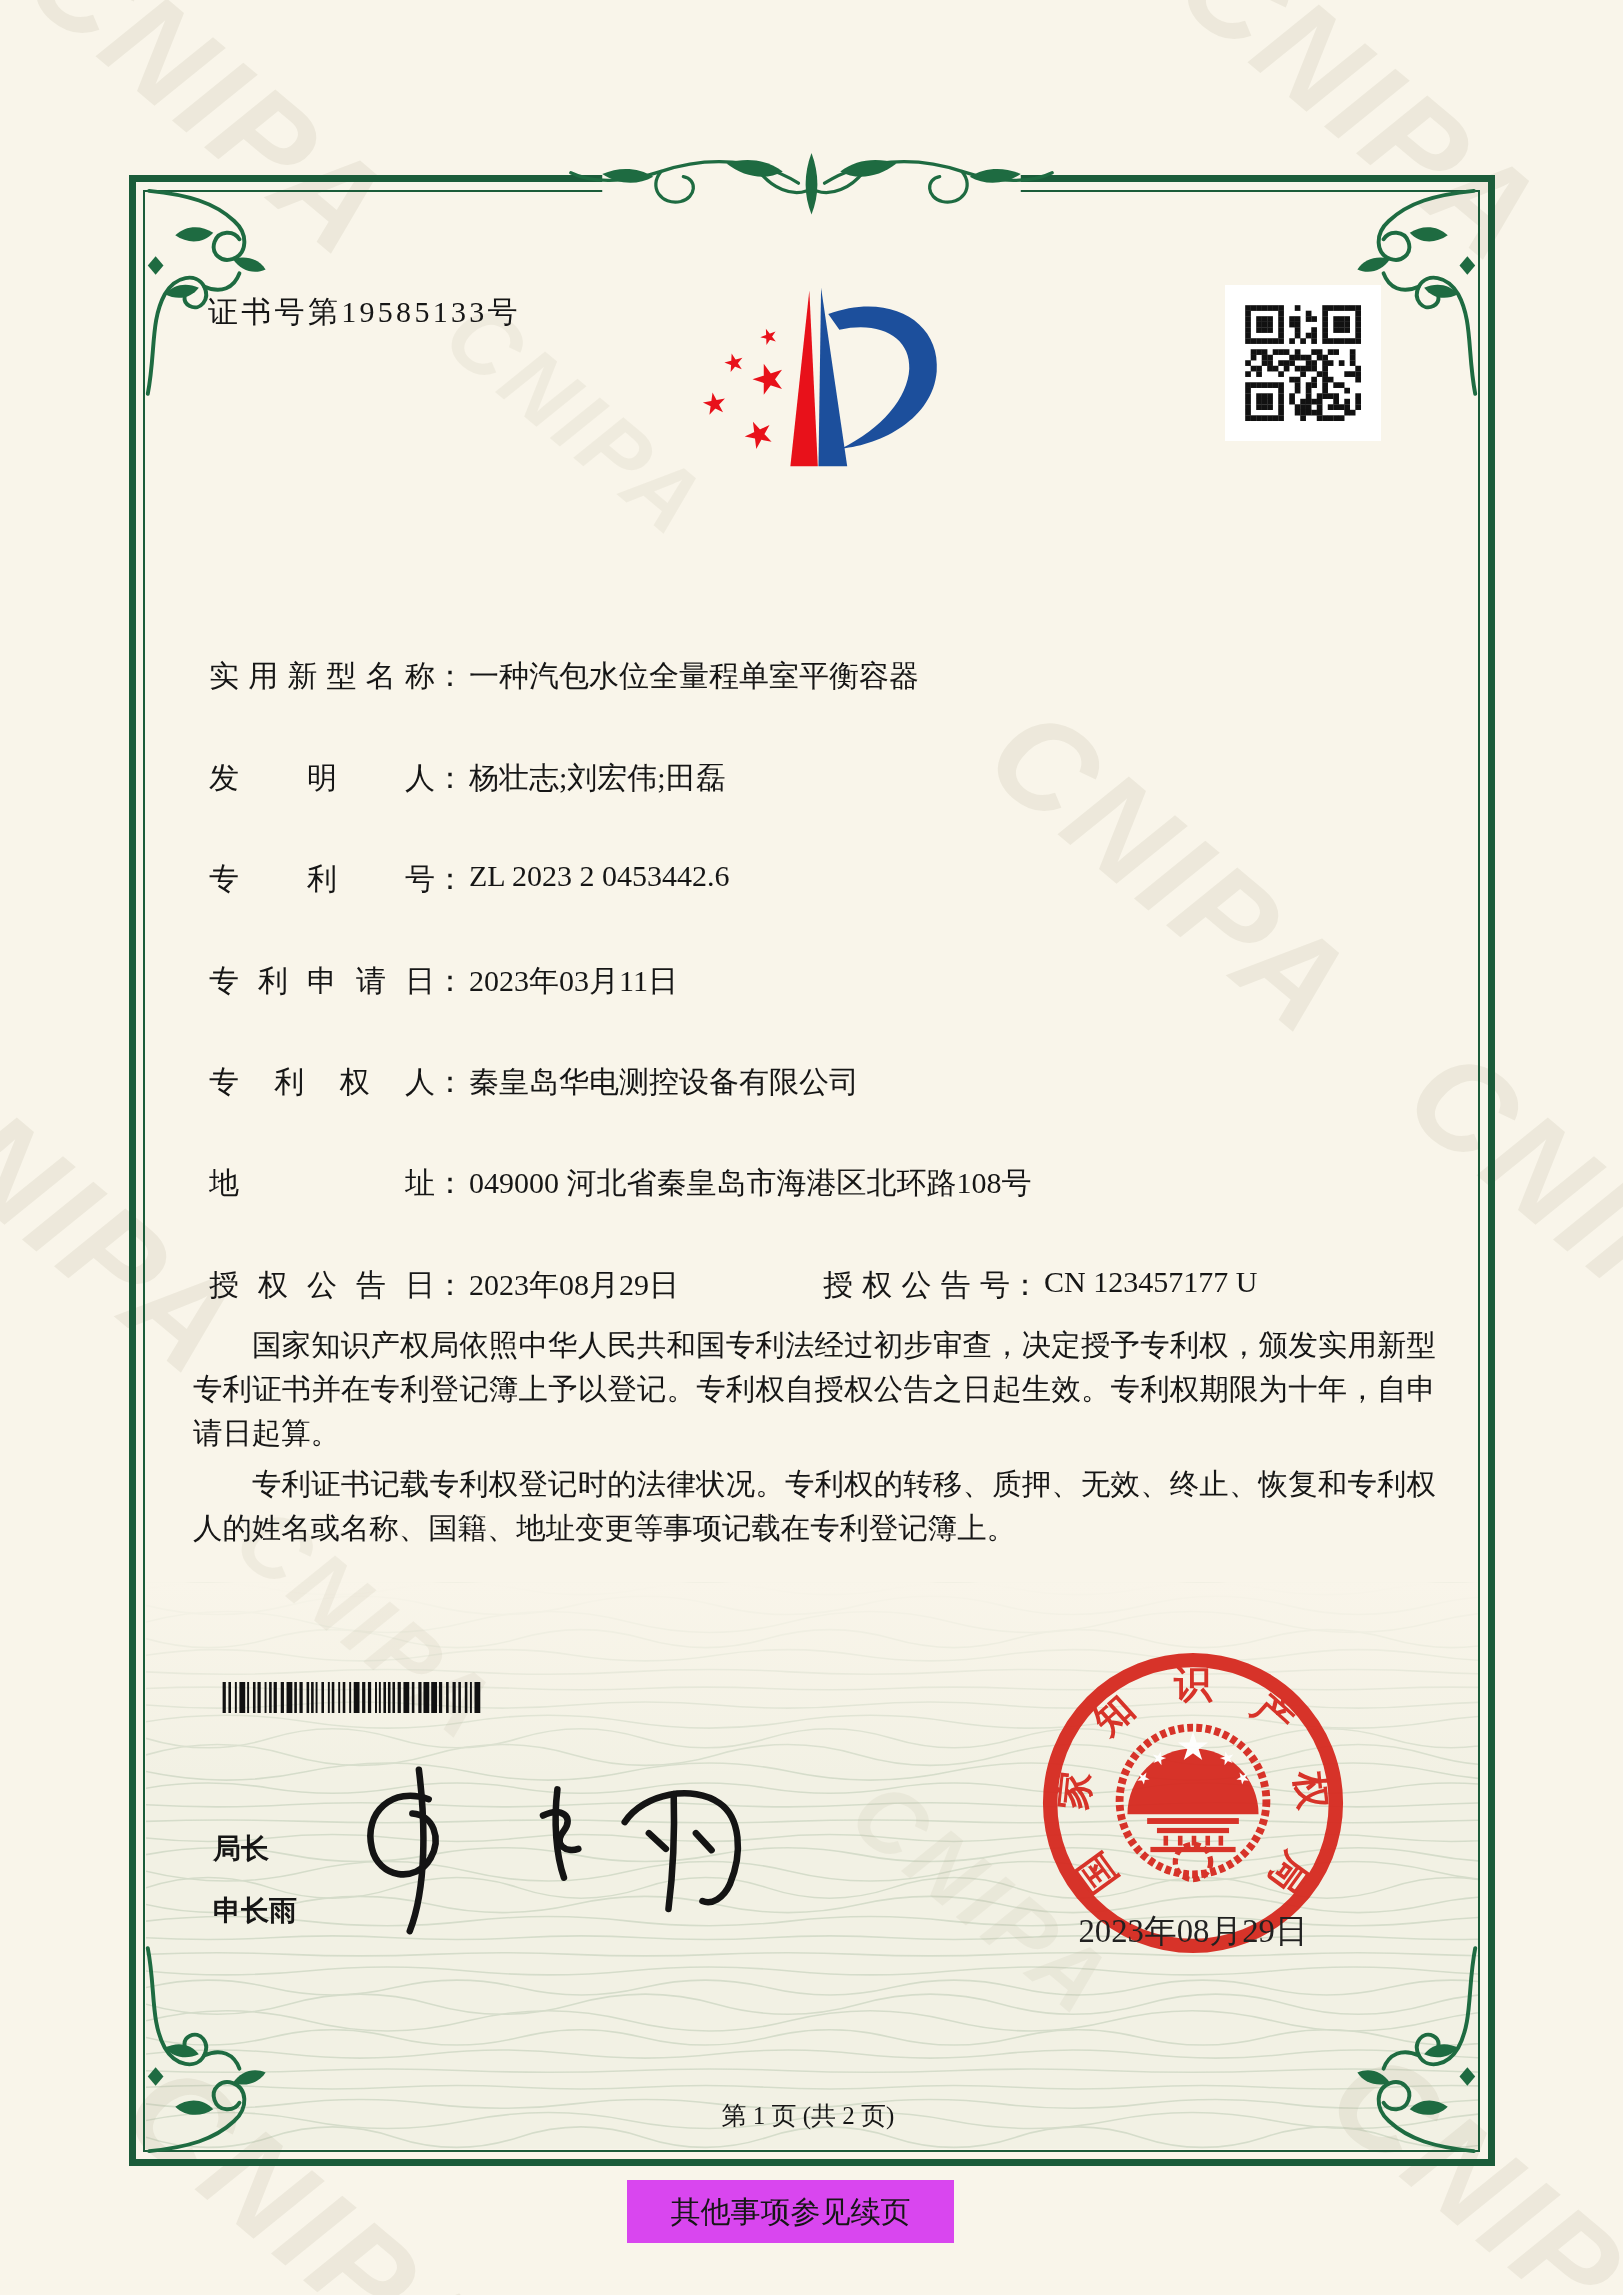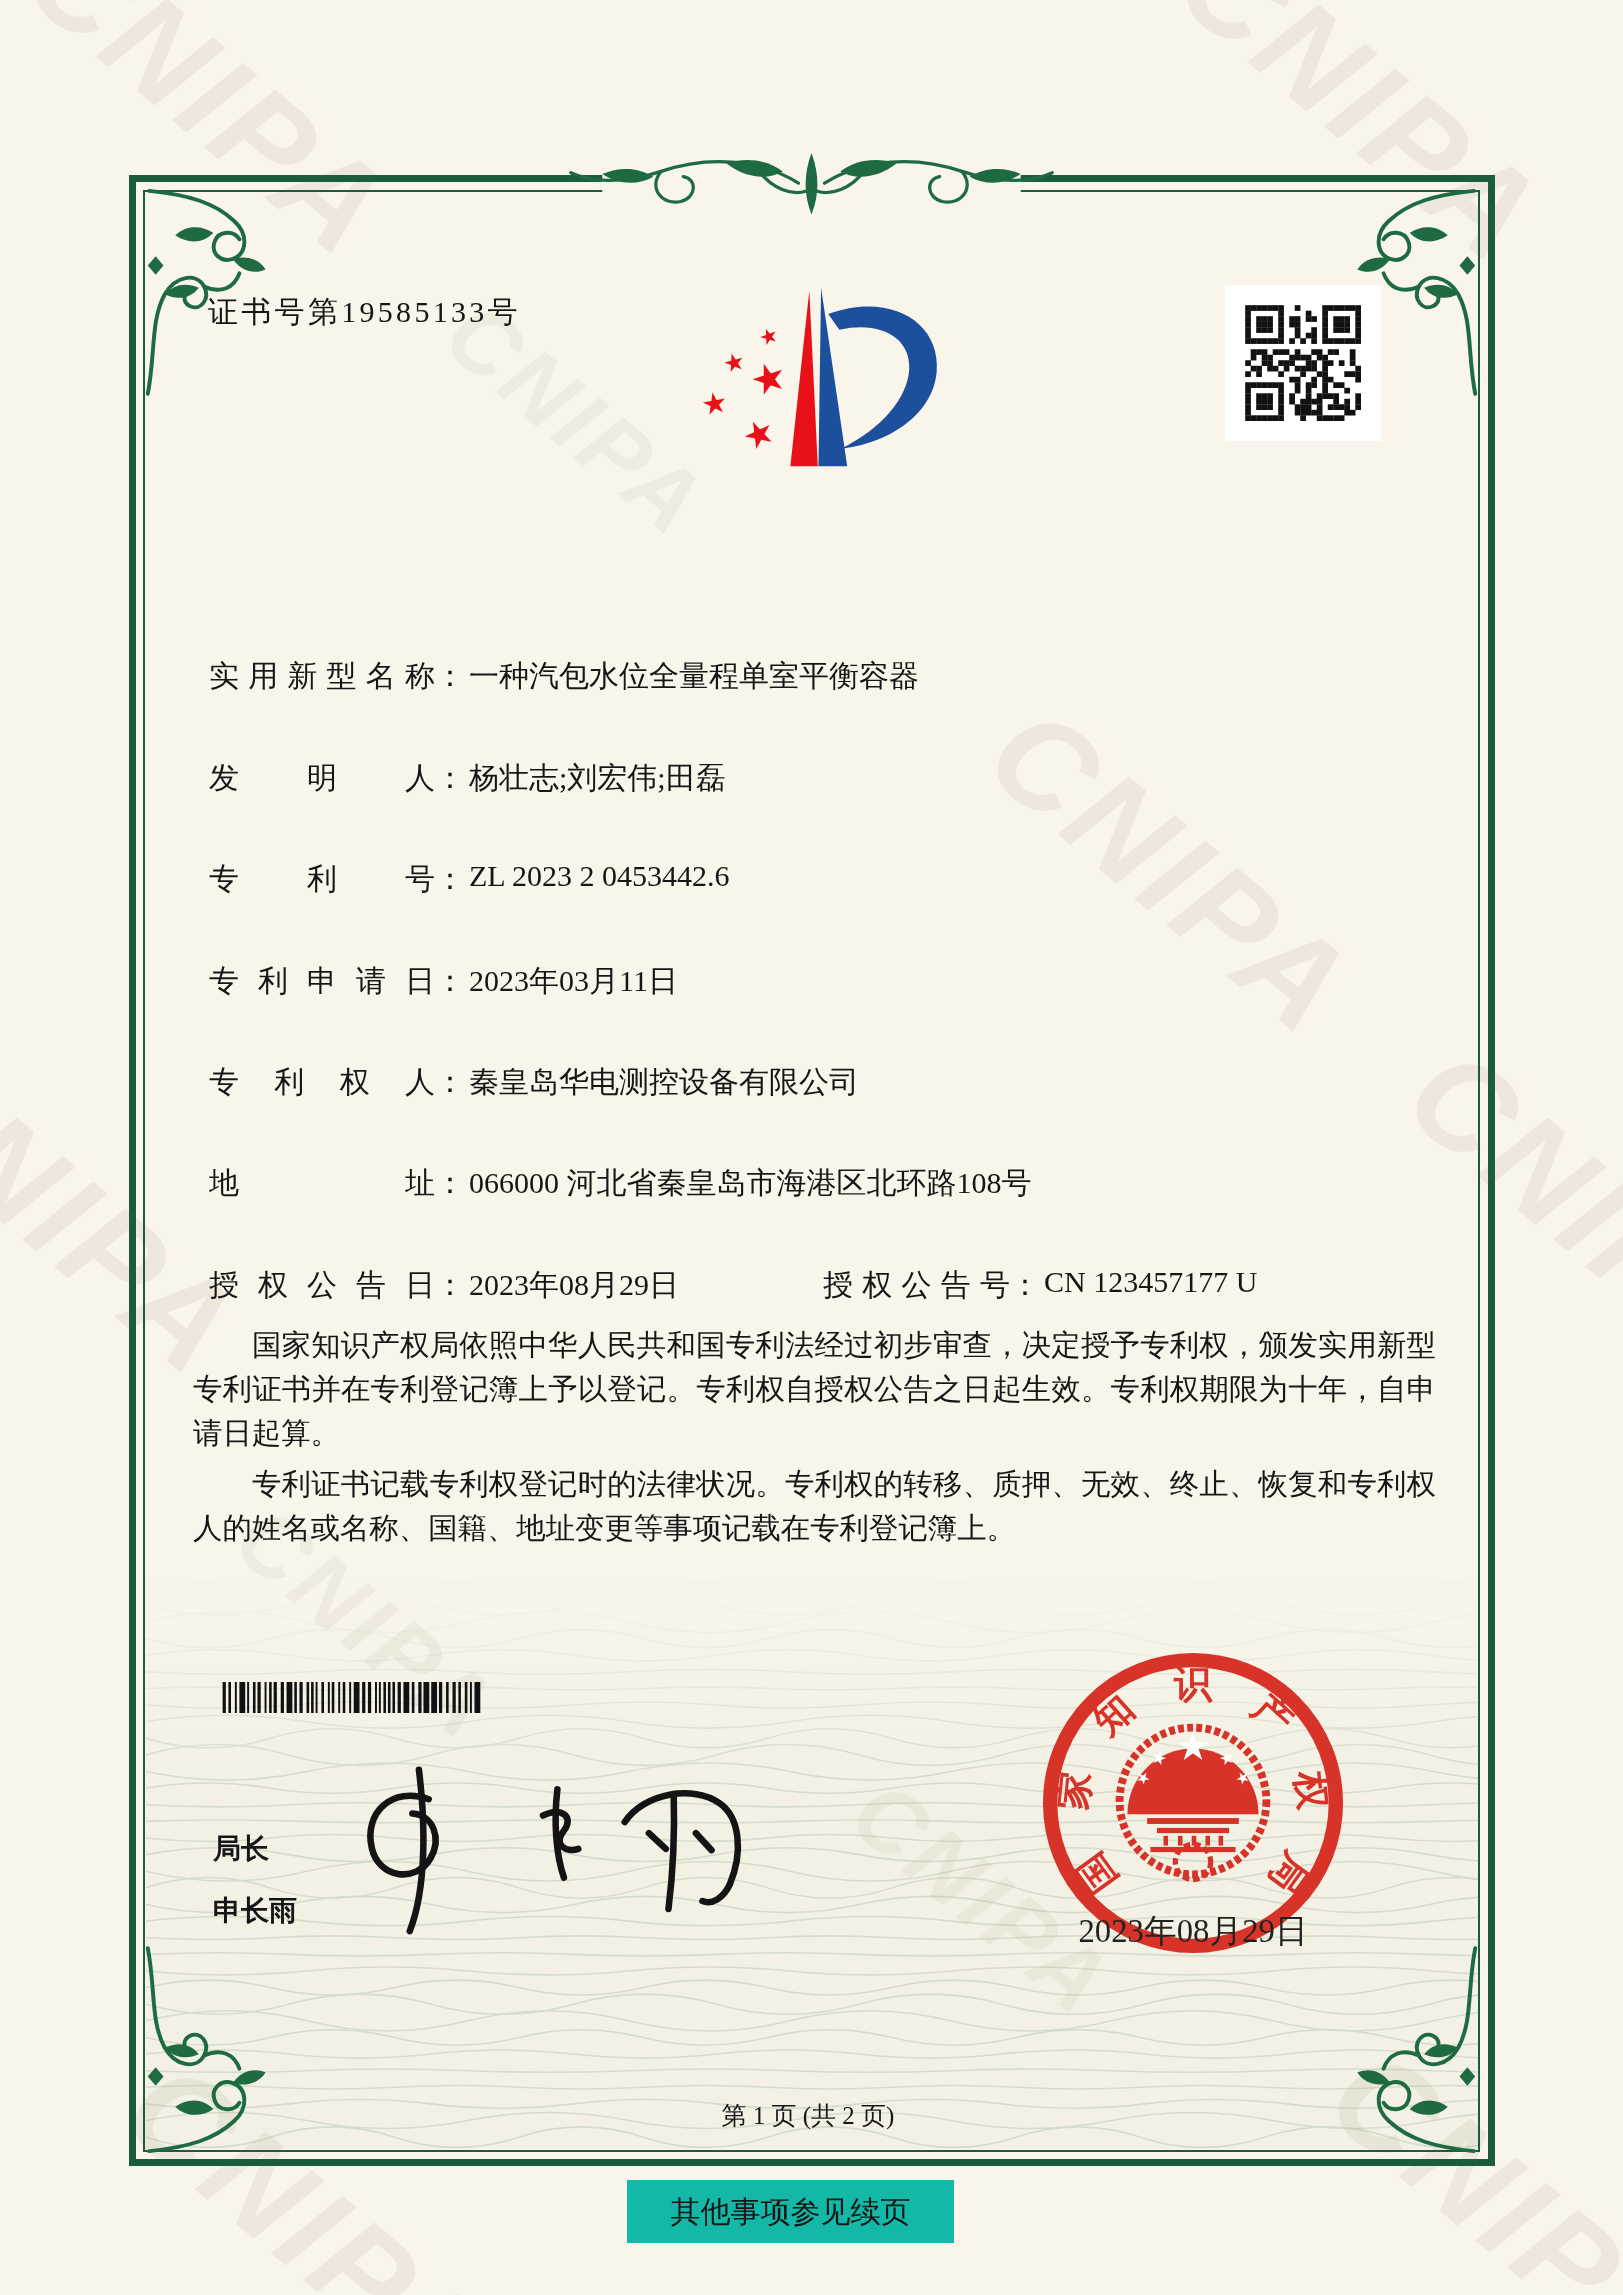--- a/index.html
+++ b/index.html
@@ -38,21 +38,21 @@
   .para{
     position:absolute;left:193px;width:1243px;font-size:29.4px;line-height:44px;
     text-indent:59px;text-align:justify;z-index:4;
   }
   .sig-label{
     position:absolute;left:213px;font-size:28px;font-weight:700;
     font-family:"Liberation Sans","DejaVu Sans",sans-serif;z-index:4;
   }
   .pageinfo{left:770px;top:2099px;transform:translateX(-50%);font-size:25px;white-space:nowrap;z-index:4;margin-left:38px;}
   .notebox{
-    left:627px;top:2180px;width:327px;height:63px;background:#14b8a6;
+    left:627px;top:2180px;width:327px;height:63px;background:#d946ef;
     text-align:center;line-height:63px;font-size:30px;z-index:4;
   }
   .qrbox{left:1225px;top:285px;width:156px;height:156px;background:#ffffff;z-index:4;}
   svg{display:block;}
   .z4{z-index:4;} .z5{z-index:5;} .z1{z-index:1;}
 </style>
 </head>
 <body>
 
 <div class="page">
@@ -447,21 +447,21 @@
   <div class="frow" style="top:859px">
     <span class="flabel">专利号</span><span class="fcolon">：</span><span class="fval">ZL 2023 2 0453442.6</span>
   </div>
   <div class="frow" style="top:961px">
     <span class="flabel">专利申请日</span><span class="fcolon">：</span><span class="fval">2023年03月11日</span>
   </div>
   <div class="frow" style="top:1062px">
     <span class="flabel">专利权人</span><span class="fcolon">：</span><span class="fval">秦皇岛华电测控设备有限公司</span>
   </div>
   <div class="frow" style="top:1163px">
-    <span class="flabel">地址</span><span class="fcolon">：</span><span class="fval">066000 河北省秦皇岛市海港区北环路108号</span>
+    <span class="flabel">地址</span><span class="fcolon">：</span><span class="fval">049000 河北省秦皇岛市海港区北环路108号</span>
   </div>
   <div class="frow" style="top:1265px">
     <span class="flabel">授权公告日</span><span class="fcolon">：</span><span class="fval">2023年08月29日</span>
     <span class="g2">
       <span class="flabel w2">授权公告号</span><span class="fcolon">：</span><span class="fval">CN 123457177 U</span>
     </span>
   </div>
 
   <div class="para" style="top:1323px">国家知识产权局依照中华人民共和国专利法经过初步审查，决定授予专利权，颁发实用新型专利证书并在专利登记簿上予以登记。专利权自授权公告之日起生效。专利权期限为十年，自申请日起算。</div>
   <div class="para" style="top:1462px">专利证书记载专利权登记时的法律状况。专利权的转移、质押、无效、终止、恢复和专利权人的姓名或名称、国籍、地址变更等事项记载在专利登记簿上。</div>

